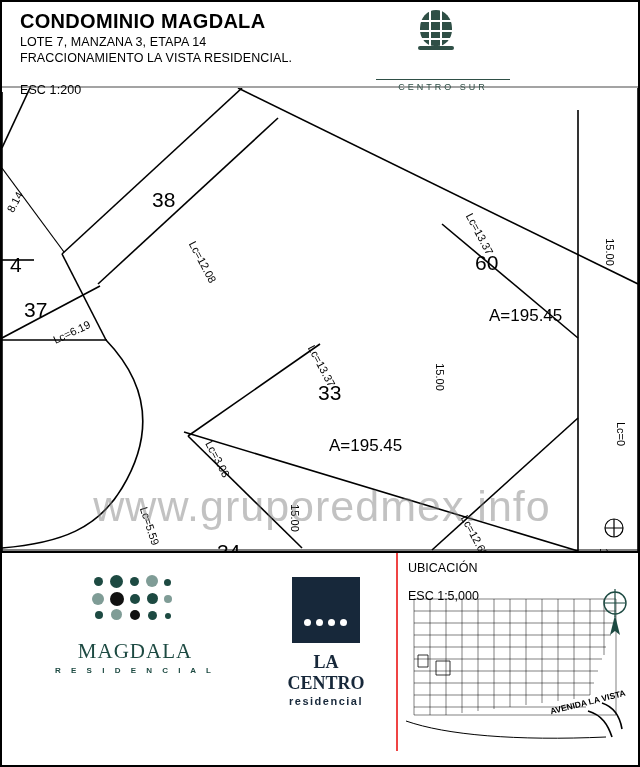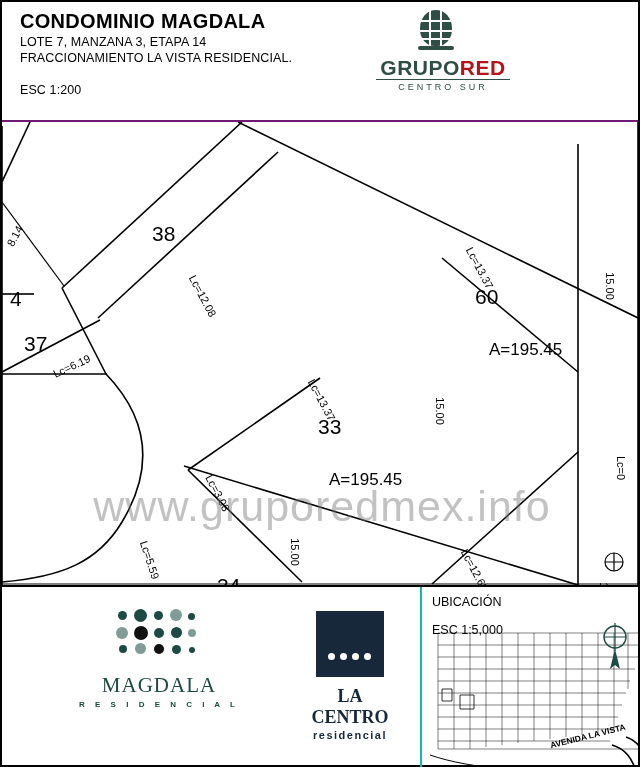--- a/index.html
+++ b/index.html
@@ -1,20 +1,20 @@
 <!DOCTYPE html>
 <html><head>
 <meta charset="utf-8">
 <style>
   html,body{margin:0;padding:0;background:#fff;}
   body{width:640px;height:767px;font-family:"Liberation Sans",sans-serif;color:#000;overflow:hidden;}
   .sheet{position:relative;width:640px;height:767px;box-sizing:border-box;border:2px solid #000;background:#fff;}
 
   
-  .header{position:relative;height:120px;border-bottom:2px solid #701a75;box-sizing:border-box;}
+  .header{position:relative;height:86px;border-bottom:2px solid #a3a3a3;box-sizing:border-box;}
   .title{position:absolute;left:18px;top:8px;font-size:20px;font-weight:bold;letter-spacing:.3px;}
   .subline{position:absolute;left:18px;font-size:12.5px;letter-spacing:.1px;}
   .s1{top:33px;} .s2{top:49px;} .s3{top:65px;} .s4{top:81px;}
 
   .logo{position:absolute;right:110px;top:6px;width:170px;height:88px;}
   .globe{position:absolute;left:58px;top:2px;width:40px;height:42px;}
   .globe .ball{position:absolute;left:4px;top:0;width:32px;height:36px;background:#2f4f46;border-radius:50% 50% 46% 46%;}
   .globe .mer{position:absolute;background:#fff;}
   .globe .m1{left:4px;top:10px;width:32px;height:2px;}
   .globe .m2{left:4px;top:20px;width:32px;height:2px;}
@@ -31,21 +31,21 @@
   .plan{position:relative;height:465px;border-bottom:2px solid #000;box-sizing:border-box;overflow:hidden;}
   .plan svg{position:absolute;left:0;top:0;}
   .lbl{position:absolute;font-family:"Liberation Sans",sans-serif;}
   .lot{font-size:21px;}
   .area{font-size:17px;}
   .dim{font-size:11px;}
   .watermark{position:absolute;left:0;top:480px;width:640px;text-align:center;font-size:43px;color:rgba(120,120,120,.45);font-family:"Liberation Sans",sans-serif;letter-spacing:1px;white-space:nowrap;pointer-events:none;}
 
   
   .footer{position:relative;height:198px;box-sizing:border-box;display:flex;}
-  .fleft{position:relative;width:396px;border-right:2px solid #14b8a6;box-sizing:border-box;margin-left:24px;}
+  .fleft{position:relative;width:396px;border-right:2px solid #ef4444;box-sizing:border-box;}
   .fright{position:relative;flex:1;box-sizing:border-box;}
 
   .magdala{position:absolute;left:48px;top:22px;width:170px;}
   .dots{position:relative;width:86px;height:56px;margin:0 auto;}
   .dots i{position:absolute;border-radius:50%;display:block;}
   .mag-name{margin-top:8px;text-align:center;font-family:"Liberation Serif",serif;font-size:21px;letter-spacing:1px;color:#1d4a42;}
   .mag-sub{margin-top:2px;text-align:center;font-size:8px;letter-spacing:4px;color:#1d4a42;font-weight:bold;}
 
   .lavista{position:absolute;left:272px;top:24px;width:104px;}
   .lv-box{width:68px;height:66px;background:#17283a;margin:0 auto;position:relative;}
@@ -73,23 +73,20 @@
       <div class="globe">
         <div class="ball"></div>
         <div class="mer m1"></div>
           <div class="mer m2"></div>
           <div class="mer m3"></div>
         <div class="mer v1"></div>
           <div class="mer v2"></div>
         <div class="base"></div>
       </div>
       <div class="brandrule"></div>
-      <div class="brand">
-        <span>GRUPO</span><span class="red">RED</span>
-      </div>
       <div class="brandsub">CENTRO SUR</div>
     </div>
   </div>
 
   <div class="plan">
     <svg width="636" height="463" viewBox="0 0 636 463">
       <g fill="none" stroke="#000" stroke-width="1.6">
 
         <path d="M0 4 L0 463"></path>
         <path d="M28 0 L0 60"></path>

